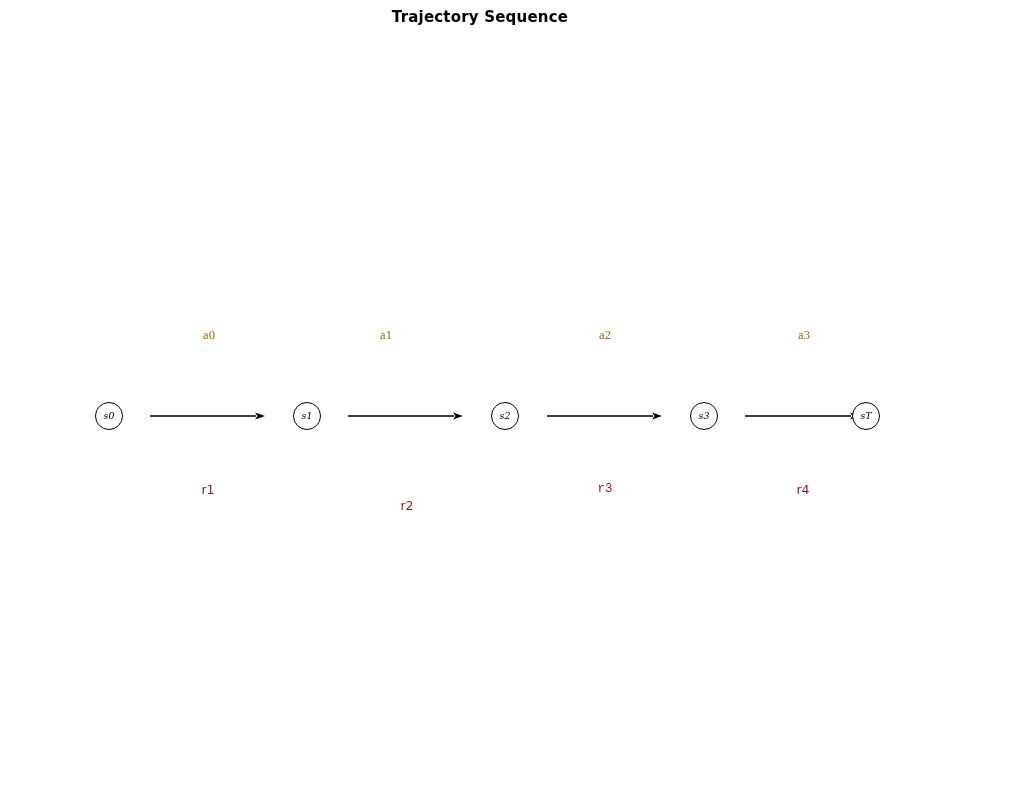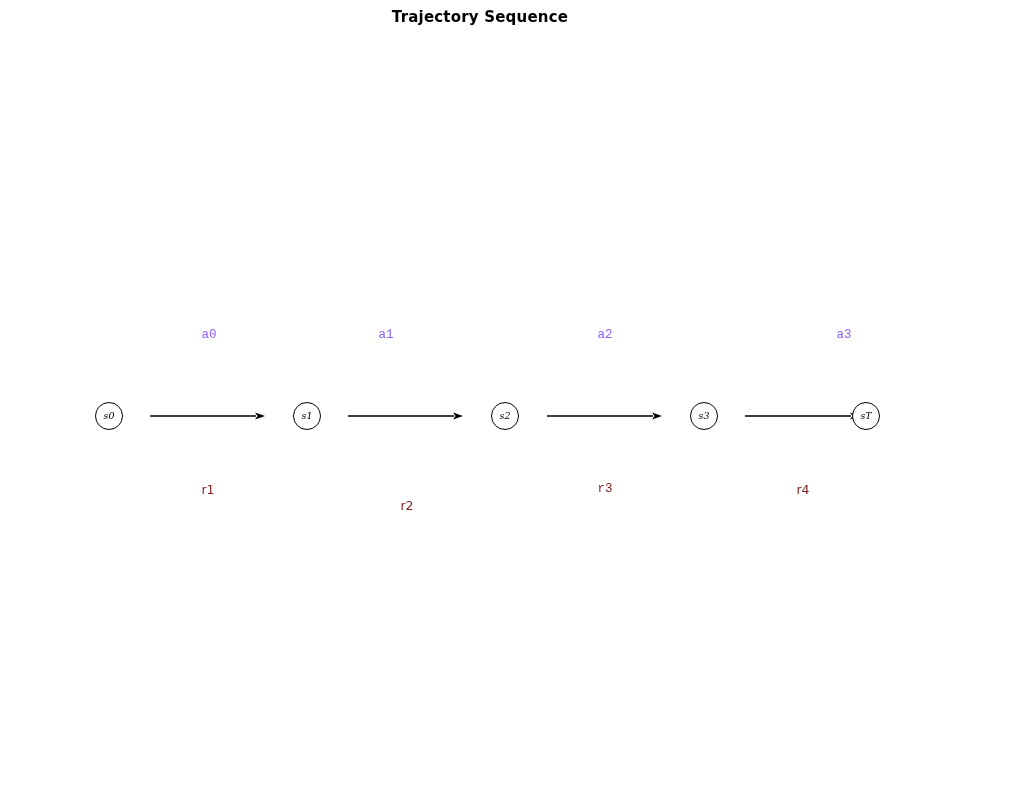--- a/index.html
+++ b/index.html
@@ -59,23 +59,23 @@
   .state-node-label {
     font-family: "DejaVu Serif", serif;
     font-size: 9.5px;
     line-height: 1;
     color: #000000;
     user-select: none;
   }
   .action-label {
     position: absolute;
     transform: translate(-50%, -50%);
-    font-family: Liberation Mono, monospace;
+    font-family: Liberation Serif, serif;
     font-size: 12.5px;
-    color: #8b5cf6;
+    color: #a16207;
     white-space: nowrap;
   }
   .reward-label {
     position: absolute;
     transform: translate(-50%, -50%);
     font-family: "DejaVu Sans", sans-serif;
     font-size: 12.5px;
     color: #7f1d1d;
     white-space: nowrap;
   }
@@ -128,20 +128,20 @@
       </div>
       <div class="state-node" style="left: 704px; top: 416px;">
         <span class="state-node-label">s3</span>
       </div>
       <div class="state-node" style="left: 866px; top: 416px;">
         <span class="state-node-label">sT</span>
       </div>
       <div class="action-label" style="left: 209px; top: 335px;">a0</div>
       <div class="action-label" style="left: 386px; top: 335px; text-align: right;">a1</div>
       <div class="action-label" style="left: 605px; top: 335px;">a2</div>
-      <div class="action-label" style="left: 844px; top: 335px;">a3</div>
+      <div class="action-label" style="left: 804px; top: 335px;">a3</div>
       <div class="reward-label" style="left: 208px; top: 489px;">r1</div>
       <div class="reward-label" style="left: 407px; top: 489px; margin-top: 16px;">r2</div>
       <div class="reward-label" style="left: 605px; top: 489px; font-family: Liberation Mono, monospace;">r3</div>
       <div class="reward-label" style="left: 803px; top: 489px;">r4</div>
     </div>
 
 </div>
 
 </body></html>

